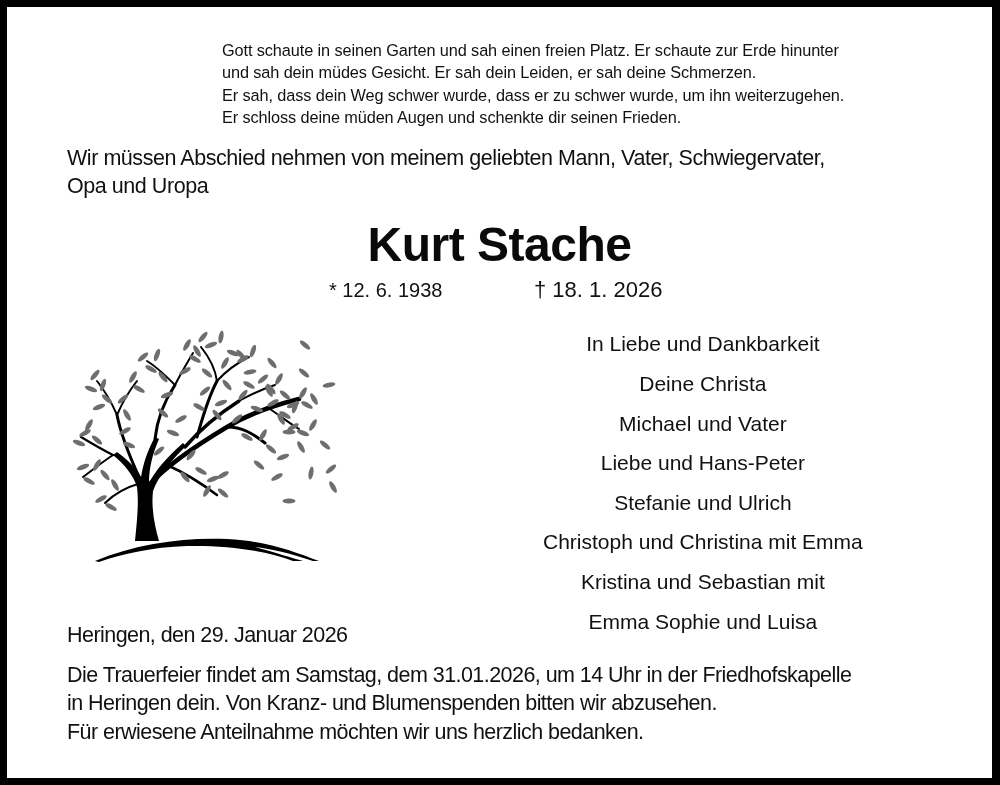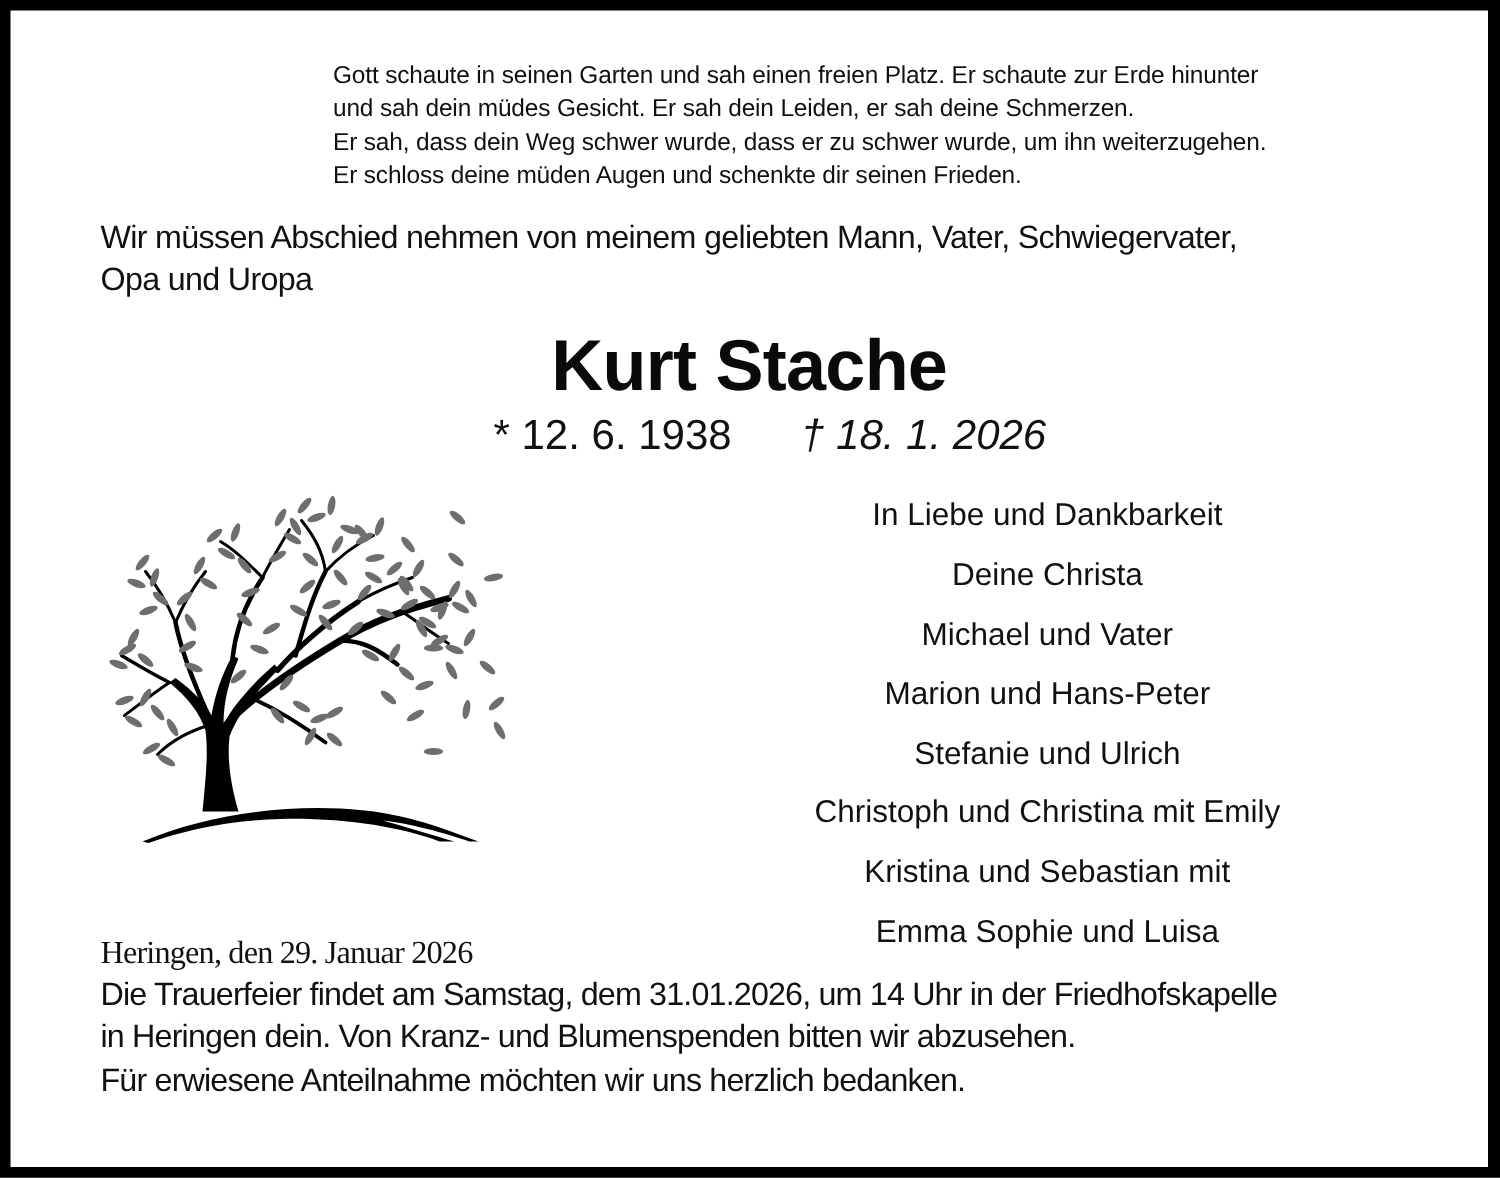--- a/index.html
+++ b/index.html
@@ -20,39 +20,39 @@
     font-family: "Liberation Sans", sans-serif;
     font-size: 21.5px; line-height: 28px; letter-spacing: -0.45px;
   }
   .name {
     left: 0; width: 985px; top: 210px; text-align: center;
     font-family: "Liberation Sans", sans-serif; font-weight: bold;
     font-size: 48px; line-height: 56px; letter-spacing: -0.5px; color: #0a0a0a;
   }
   .born {
     left: 322px; top: 268px;
-    font-family: "Liberation Sans", sans-serif; font-size: 28px; line-height: 30px;
+    font-family: "Liberation Sans", sans-serif; font-size: 20px; line-height: 30px;
   }
   .died {
     left: 527px; top: 268px;
-    font-family: "Liberation Sans", sans-serif; font-size: 28px; line-height: 30px; font-style: italic;
+    font-family: "Liberation Sans", sans-serif; font-size: 22px; line-height: 30px;
   }
   .family {
     left: 536px; top: 323px;
     font-family: "Liberation Sans", sans-serif; font-size: 21px; text-align: center;
   }
   .family .head { line-height: 28px; margin-bottom: 8px; }
   .family .members div { line-height: 27.6px; height: 27.6px; margin-top: 12px; }
   .tree { position: absolute; left: 60px; top: 308px; width: 280px; height: 260px; }
   .footer {
     left: 60px; top: 614px;
     font-family: "Liberation Sans", sans-serif;
     font-size: 21.5px; letter-spacing: -0.55px;
   }
-  .footer .place { line-height: 28px; margin-bottom: 0; font-family: Liberation Serif, serif; }
+  .footer .place { line-height: 28px; margin-bottom: 12px; }
   .footer .lines div { line-height: 28px; height: 28px; }
   .footer .lines div.thanks { margin-top: 1px; }
 </style>
 </head>
 <body>
 
 <div class="frame">
 
   <div class="abs poem">
     <div>Gott schaute in seinen Garten und sah einen freien Platz. Er schaute zur Erde hinunter</div>
@@ -201,23 +201,23 @@
         <use href="#lf" transform="translate(222,186) rotate(0)"></use>
       </g>
     </svg>
   </div>
 
   <div class="abs family">
     <div class="head">In Liebe und Dankbarkeit</div>
     <div class="members">
       <div>Deine Christa</div>
       <div>Michael und Vater</div>
-      <div>Marion und Hans-Peter</div>
+      <div>Liebe und Hans-Peter</div>
       <div>Stefanie und Ulrich</div>
-      <div>Christoph und Christina mit Emily</div>
+      <div>Christoph und Christina mit Emma</div>
       <div>Kristina und Sebastian mit</div>
       <div>Emma Sophie und Luisa</div>
     </div>
   </div>
 
   <div class="abs footer">
     <div class="place">Heringen, den 29. Januar 2026</div>
     <div class="lines">
       <div>Die Trauerfeier findet am Samstag, dem 31.01.2026, um 14 Uhr in der Friedhofskapelle</div>
       <div>in Heringen dein. Von Kranz- und Blumenspenden bitten wir abzusehen.</div>

